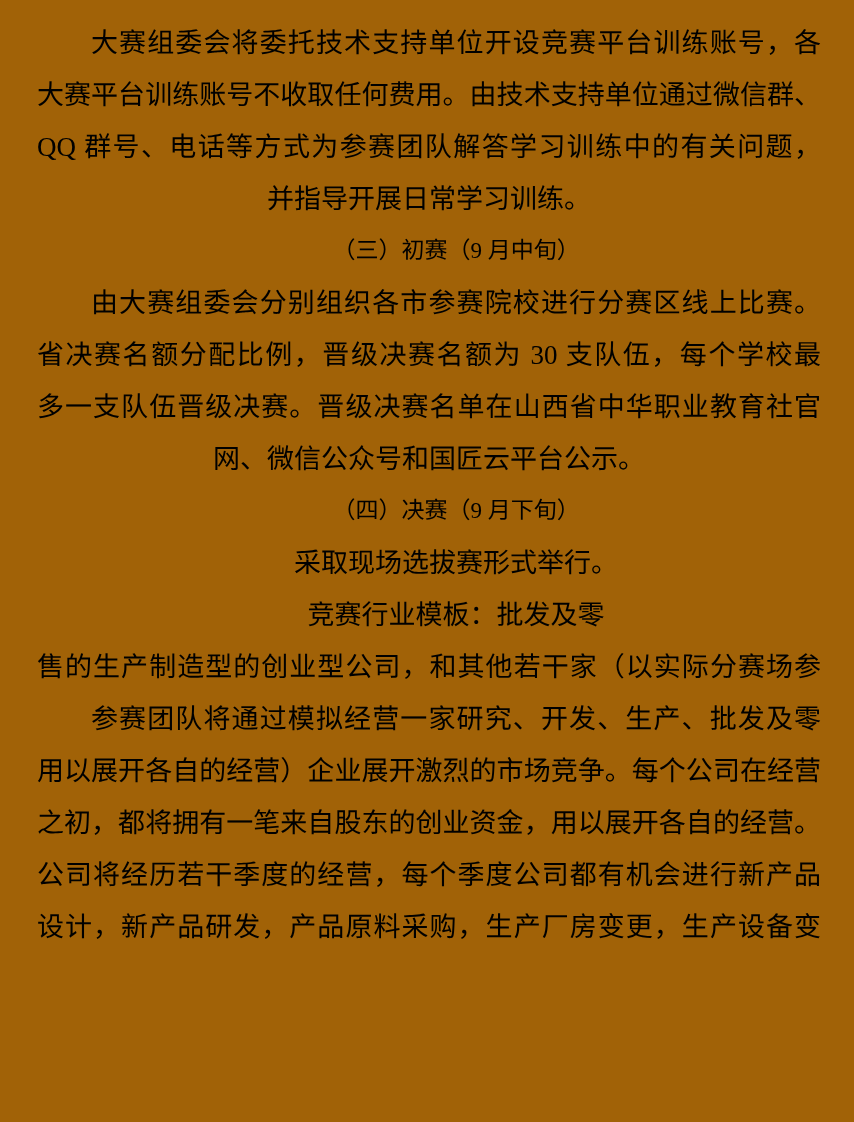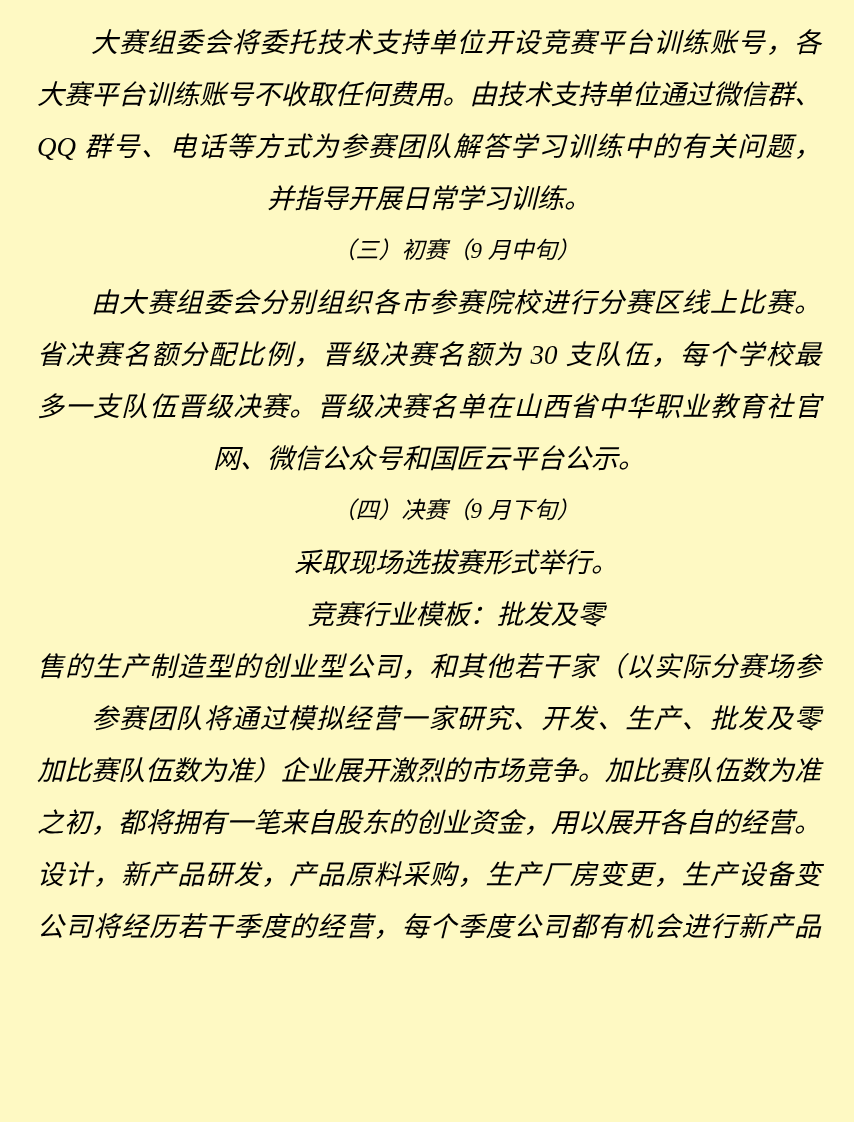--- a/index.html
+++ b/index.html
@@ -12,22 +12,21 @@
     height: 1122px;
     overflow: hidden;
     font-family: "Liberation Serif", serif;
     color: #000000;
   }
   .doc {
     box-sizing: border-box;
     width: 854px;
     height: 1122px;
     padding: 17px 33px 0 37px;
-    background: #fef9c3;
-    font-style: italic;
+    background: #a16207;
   }
   .ln {
     height: 52px;
     line-height: 52px;
     font-size: 27px;
     white-space: nowrap;
     letter-spacing: 0;
     text-align: center;
   }
   .indent {
@@ -68,18 +67,18 @@
 
   <div class="ln indent kaiti">（四）决赛（9 月下旬）</div>
 
   <div class="ln indent">采取现场选拔赛形式举行。</div>
 
 
   <div class="ln indent">竞赛行业模板：批发及零</div>
 
   <div class="ln fill">售的生产制造型的创业型公司，和其他若干家（以实际分赛场参</div>
   <div class="ln indent fill">参赛团队将通过模拟经营一家研究、开发、生产、批发及零</div>
-  <div class="ln fill">加比赛队伍数为准）企业展开激烈的市场竞争。加比赛队伍数为准</div>
+  <div class="ln fill">用以展开各自的经营）企业展开激烈的市场竞争。每个公司在经营</div>
   <div class="ln fill">之初，都将拥有一笔来自股东的创业资金，用以展开各自的经营。</div>
+  <div class="ln fill">公司将经历若干季度的经营，每个季度公司都有机会进行新产品</div>
   <div class="ln fill">设计，新产品研发，产品原料采购，生产厂房变更，生产设备变</div>
-  <div class="ln fill">公司将经历若干季度的经营，每个季度公司都有机会进行新产品</div>
 
 </div>
 
 </body></html>

